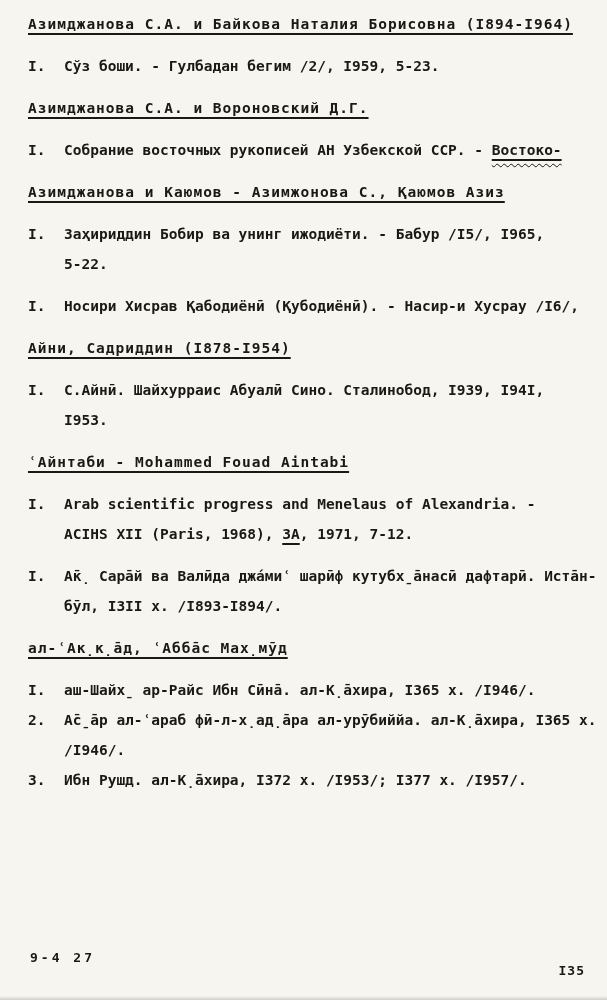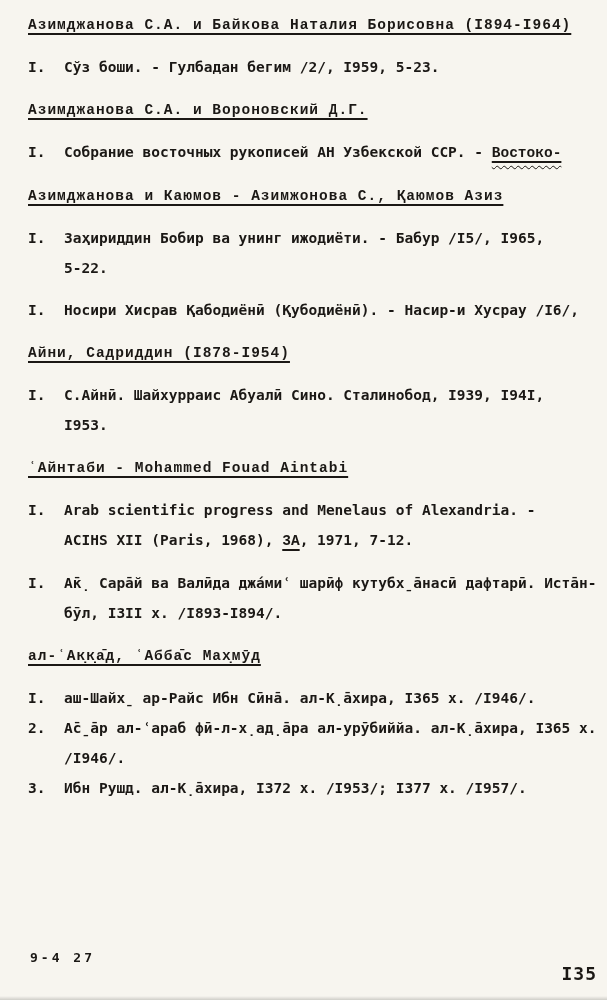--- a/index.html
+++ b/index.html
@@ -34,34 +34,33 @@
   }
   .entries { margin: 0 0 12px 0; font-size: 14.5px; }
   .entry { display: flex; }
   .num { width: 36px; flex: none; line-height: 30px; }
   .etext { flex: 1; min-width: 0; }
   .eline { line-height: 30px; white-space: pre; }
   .u {
     text-decoration: underline;
     text-decoration-thickness: 1.8px;
     text-underline-offset: 4px;
-    font-family: Liberation Mono, monospace;
   }
   .wavy {
     text-decoration: underline wavy;
     text-decoration-thickness: 1px;
     text-underline-offset: 8px;
   }
   .footer-left {
     position: absolute; left: 30px; top: 950px;
     font-size: 13px; letter-spacing: 3px;
   }
   .page-number {
-    position: absolute; right: 10px; top: 963px;
-    font-size: 18px; letter-spacing: 1px;
+    position: absolute; right: 22px; top: 963px;
+    font-size: 13px; letter-spacing: 1px;
   }
 </style>
 </head>
 <body>
 
 <div class="page">
   <div class="content">
     <main>
         <section class="section">
           <h2 class="heading"><span class="u">Азимджанова С.А. и Байкова Наталия Борисовна (I894-I964)</span></h2>

